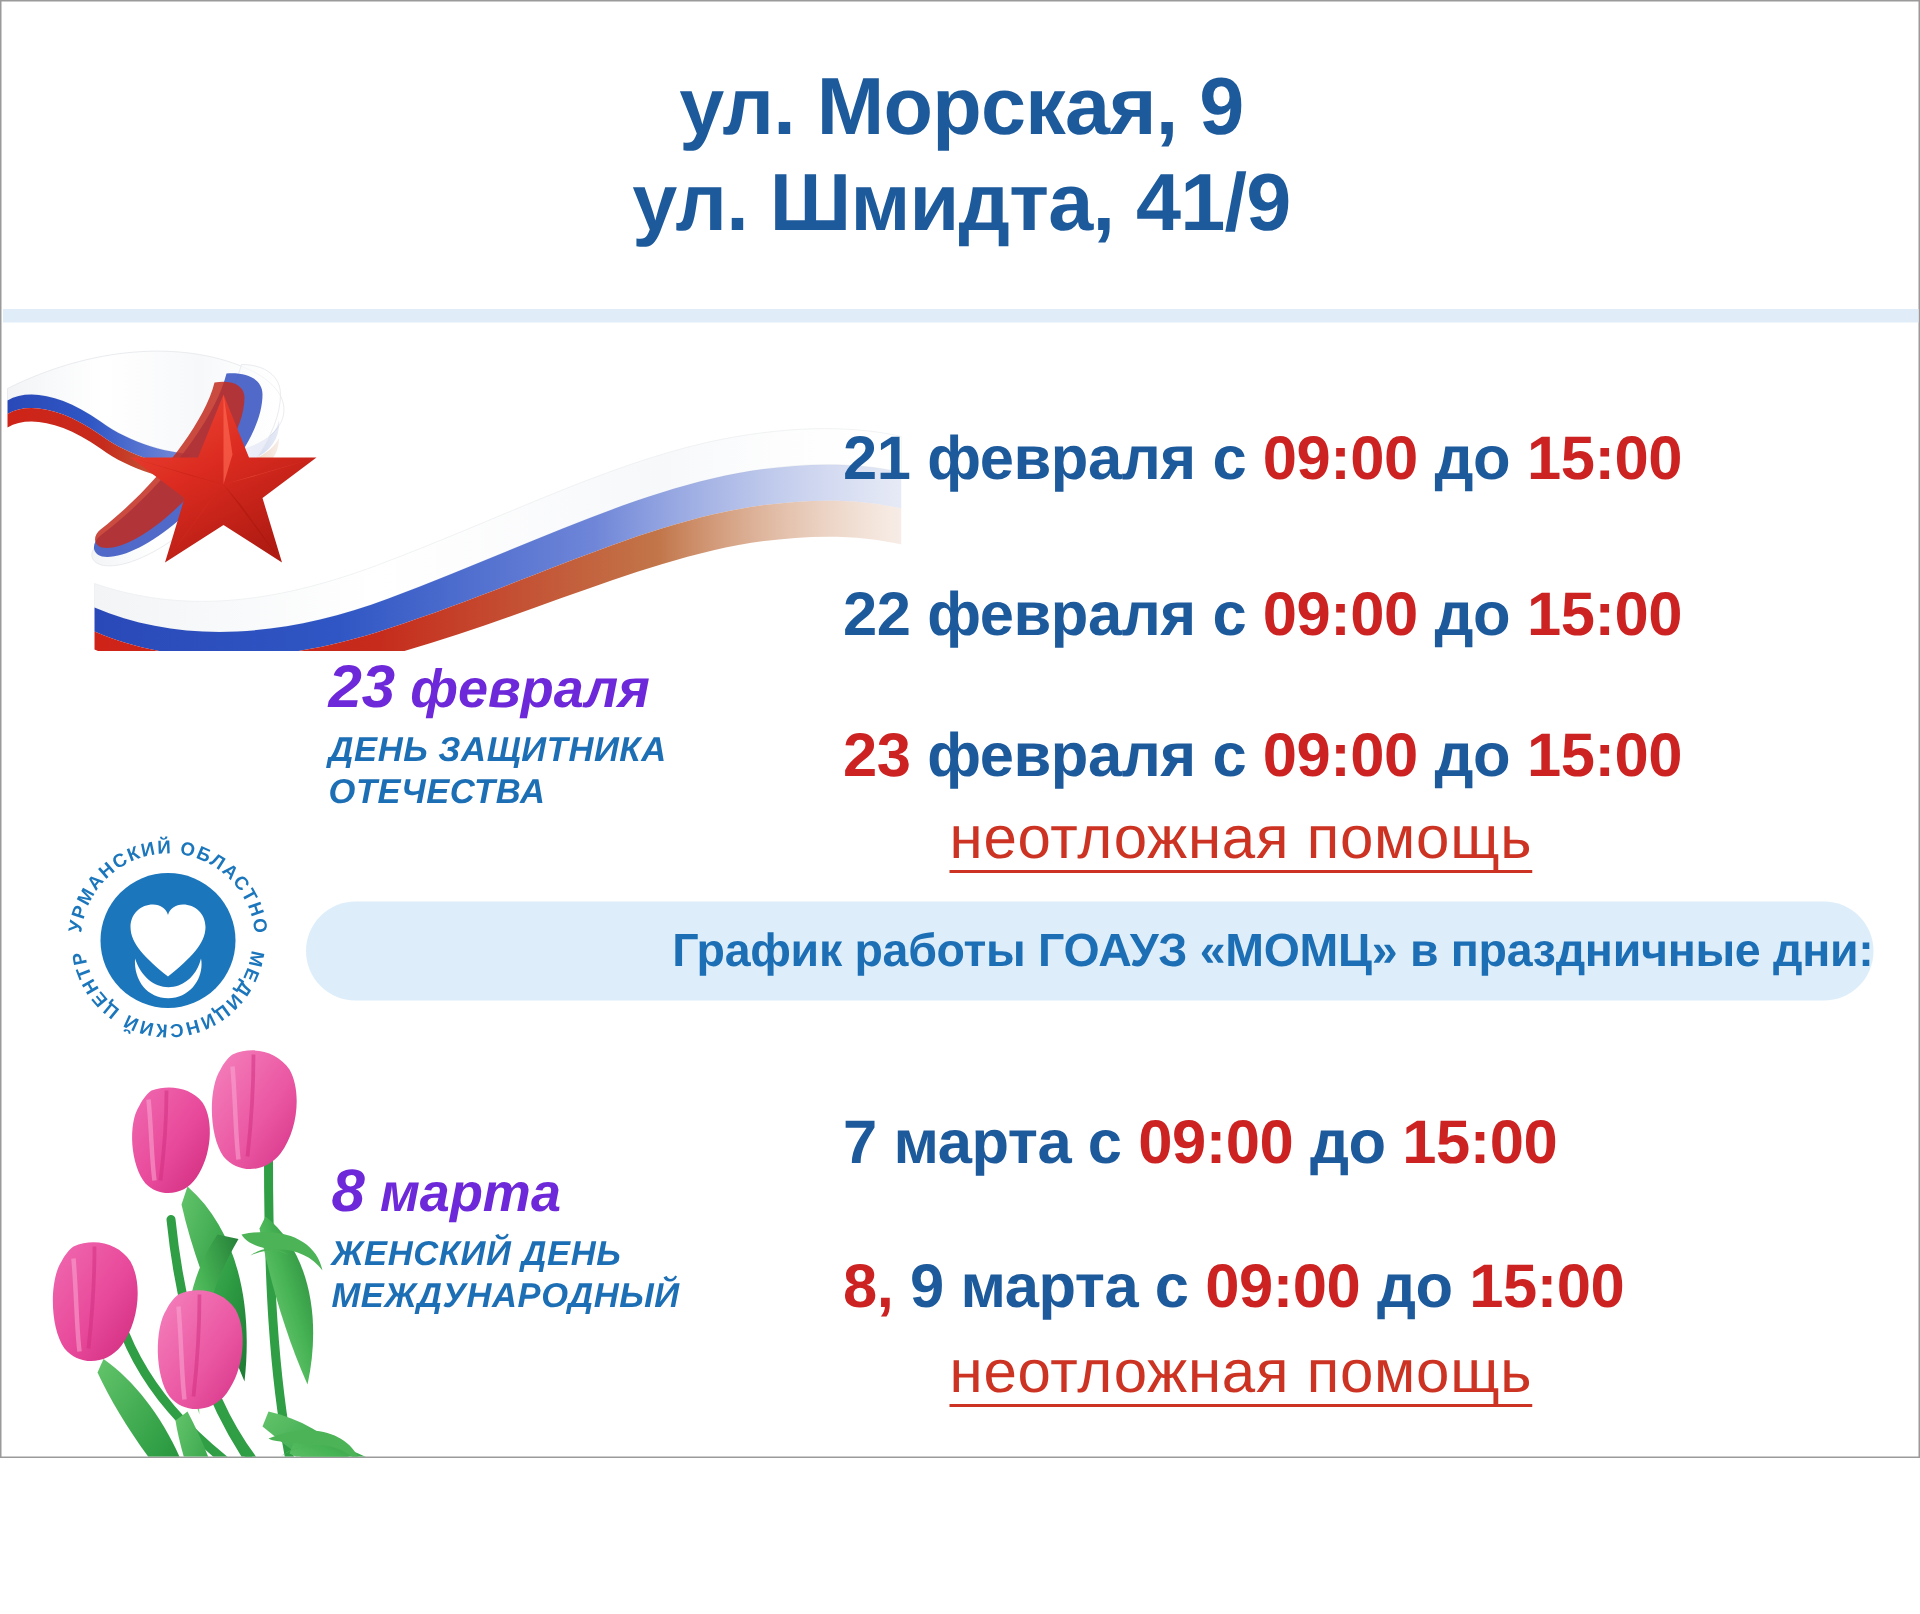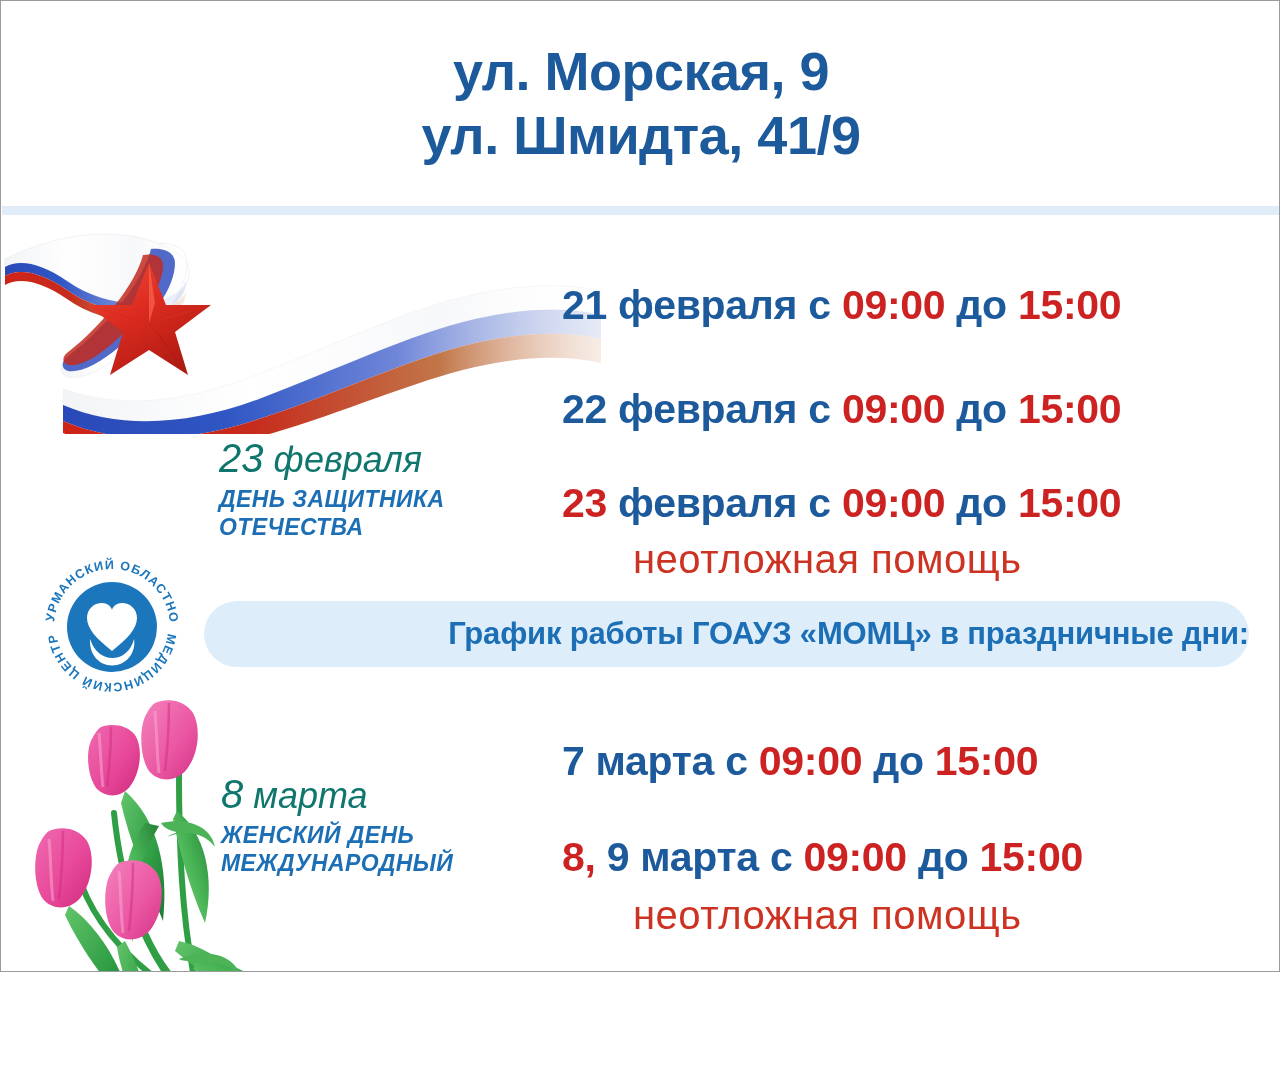--- a/index.html
+++ b/index.html
@@ -54,22 +54,22 @@
   .logo{
     position:absolute;left:36px;top:552px;width:150px;height:142px;
   }
 
   
   .holiday{
     position:absolute;
     text-align:left;
   }
   .holiday .h-date{
-    font-style:italic;font-weight:normal;
-    color:#0f766e;
+    font-style:italic;font-weight:bold;
+    color:#6d28d9;
     font-size:36px;
     line-height:1.05;
     white-space:nowrap;
   }
   .holiday .h-date .num{ font-size:40px; }
   .holiday .h-sub{
     font-style:italic;font-weight:bold;
     color:#1d6fb5;
     font-size:23px;
     line-height:1.22;
@@ -93,20 +93,21 @@
   .sched-line .red{ color:#cc2222;margin-top:46px; }
   .sched-line .blue{ color:#1d5a9c; }
 
   .urgent{
     position:absolute;
     color:#cc3322;
     font-weight:normal;
     font-size:40px;
     line-height:1;
     white-space:nowrap;
+    text-decoration:underline;
     text-underline-offset:8px;
     text-decoration-thickness:2px;
     letter-spacing:0.5px;
   }
 
   #line-feb-21{ left:561px; top:284px; }
   #line-feb-22{ left:561px; top:388px; }
   #line-feb-23{ left:561px; top:482px; }
   #urgent-feb { left:632px; top:538px; }
 

